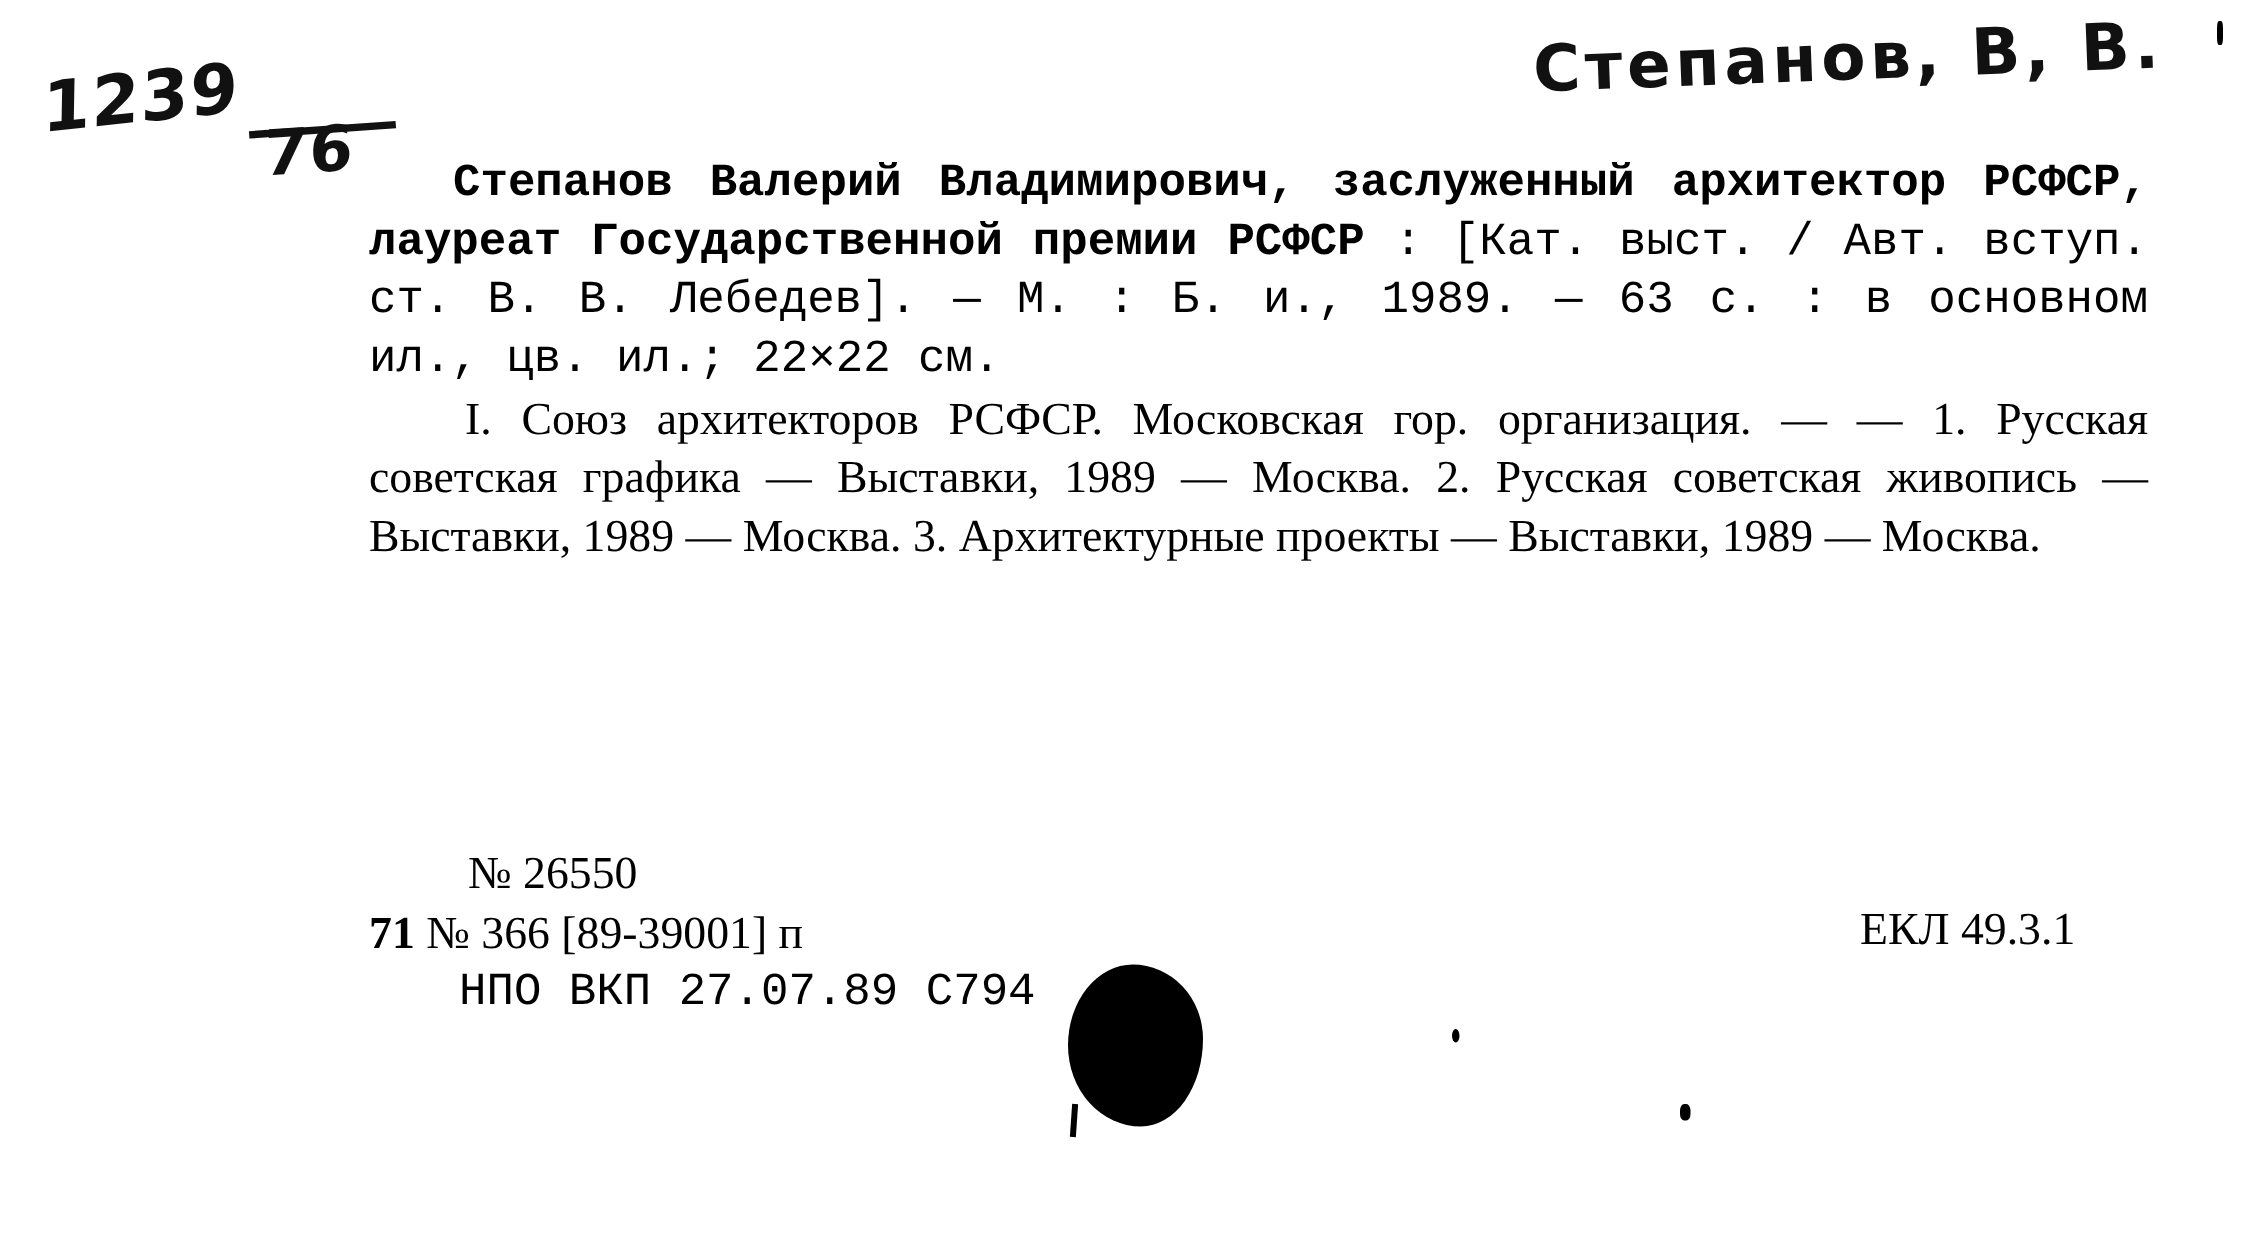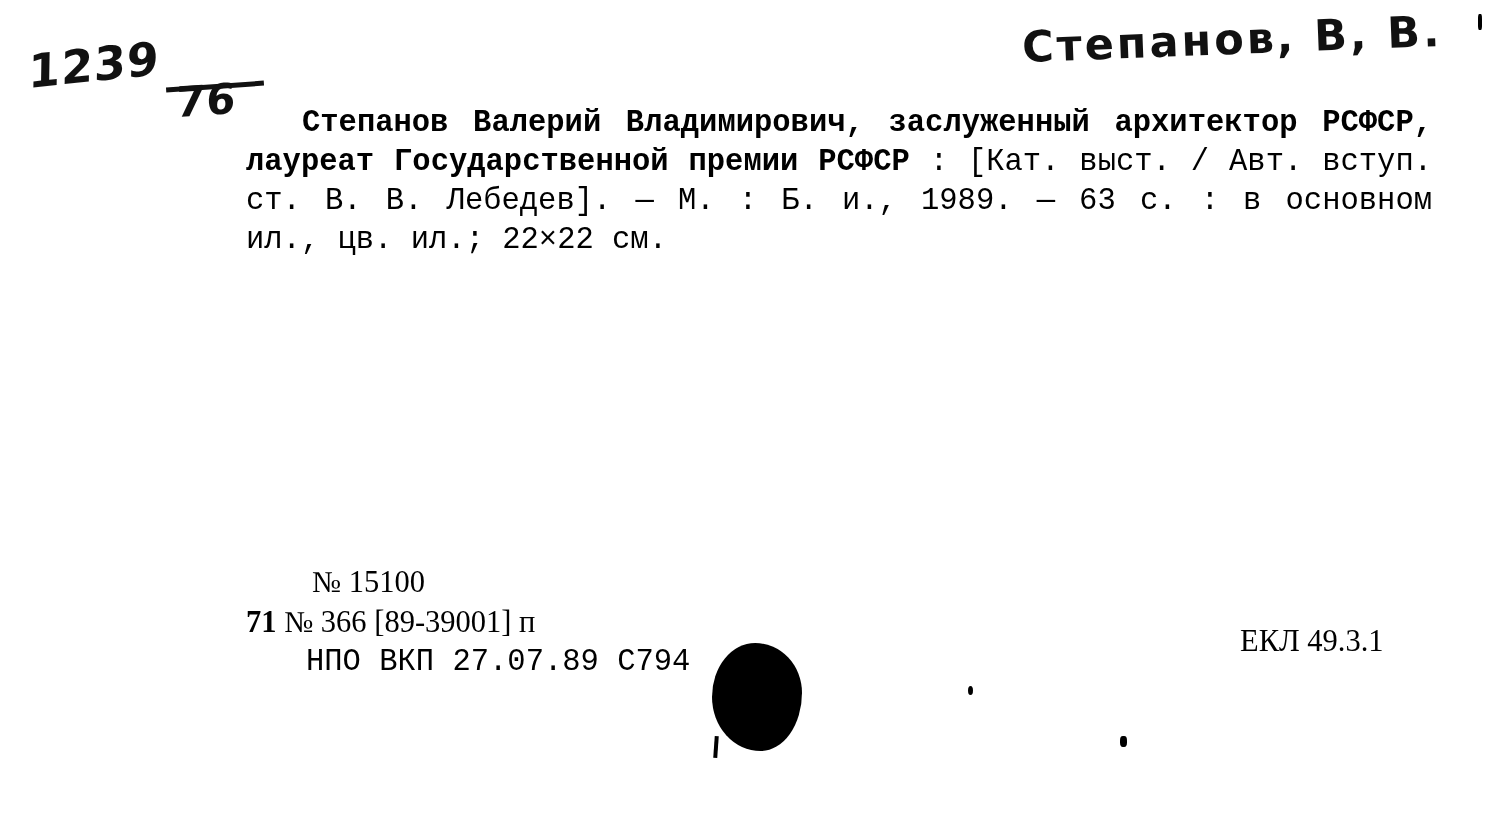--- a/index.html
+++ b/index.html
@@ -104,21 +104,21 @@
   #footer-row-1 { padding-left: 66px; }
   #footer-row-2 { padding-left: 0px; }
   #footer-row-3 { padding-left: 60px; font-family: Liberation Mono, monospace; }
   #footer-prefix {
     font-weight: 700;
     text-align: center;
   }
 
   #ekl {
     position: absolute;
-    top: 624px;
+    top: 602px;
     left: 1240px;
     font-size: 30.5px;
     white-space: nowrap;
   }
 
   
   #ink-blot {
     position: absolute;
     top: 643px;
     left: 712px;
@@ -156,26 +156,27 @@
 
   <div id="hw-rule"></div>
 
   <div class="handwriting" id="hw-denom">76</div>
 
   <div id="body-text">
     <p class="para-main">
       <span class="bold">Степанов Валерий Владимирович, заслуженный архитектор</span>
       <span class="bold">РСФСР, лауреат Государственной премии РСФСР</span><span> : [Кат. выст. / Авт. вступ. ст. В. В. Лебедев]. — М. : Б. и., 1989. — 63 с. : в основном ил., цв. ил.; 22×22 см.</span>
     </p>
+    <p class="indent">I. Союз архитекторов РСФСР. Московская гор. организация. — — 1. Русская советская графика — Выставки, 1989 — Москва. 2. Русская советская живопись — Выставки, 1989 — Москва. 3. Архитектурные проекты — Выставки, 1989 — Москва.</p>
   </div>
 
 
   <div id="footer">
     <div class="row" id="footer-row-1">
-      <span>№ 15100</span>
+      <span>№ 26550</span>
     </div>
     <div class="row" id="footer-row-2">
       <span id="footer-prefix">71</span>
       <span>№ 366 [89-39001] п</span>
     </div>
     <div class="row" id="footer-row-3">
       <span>НПО ВКП 27.07.89 С794</span>
     </div>
   </div>
 

